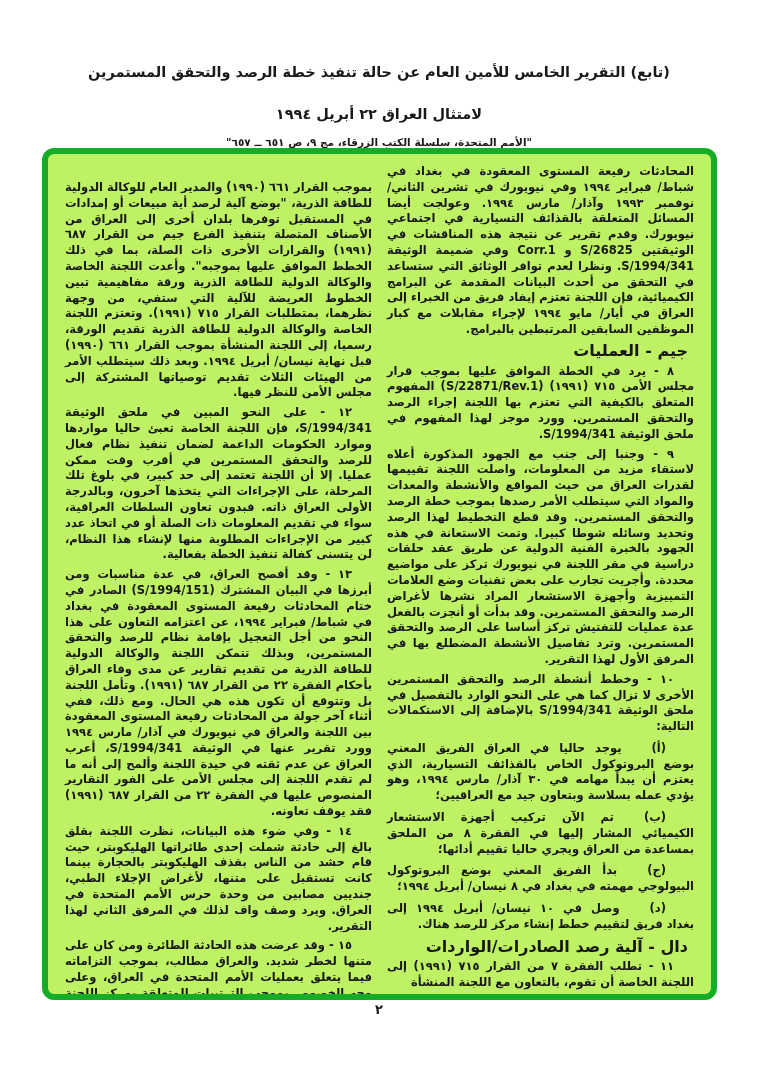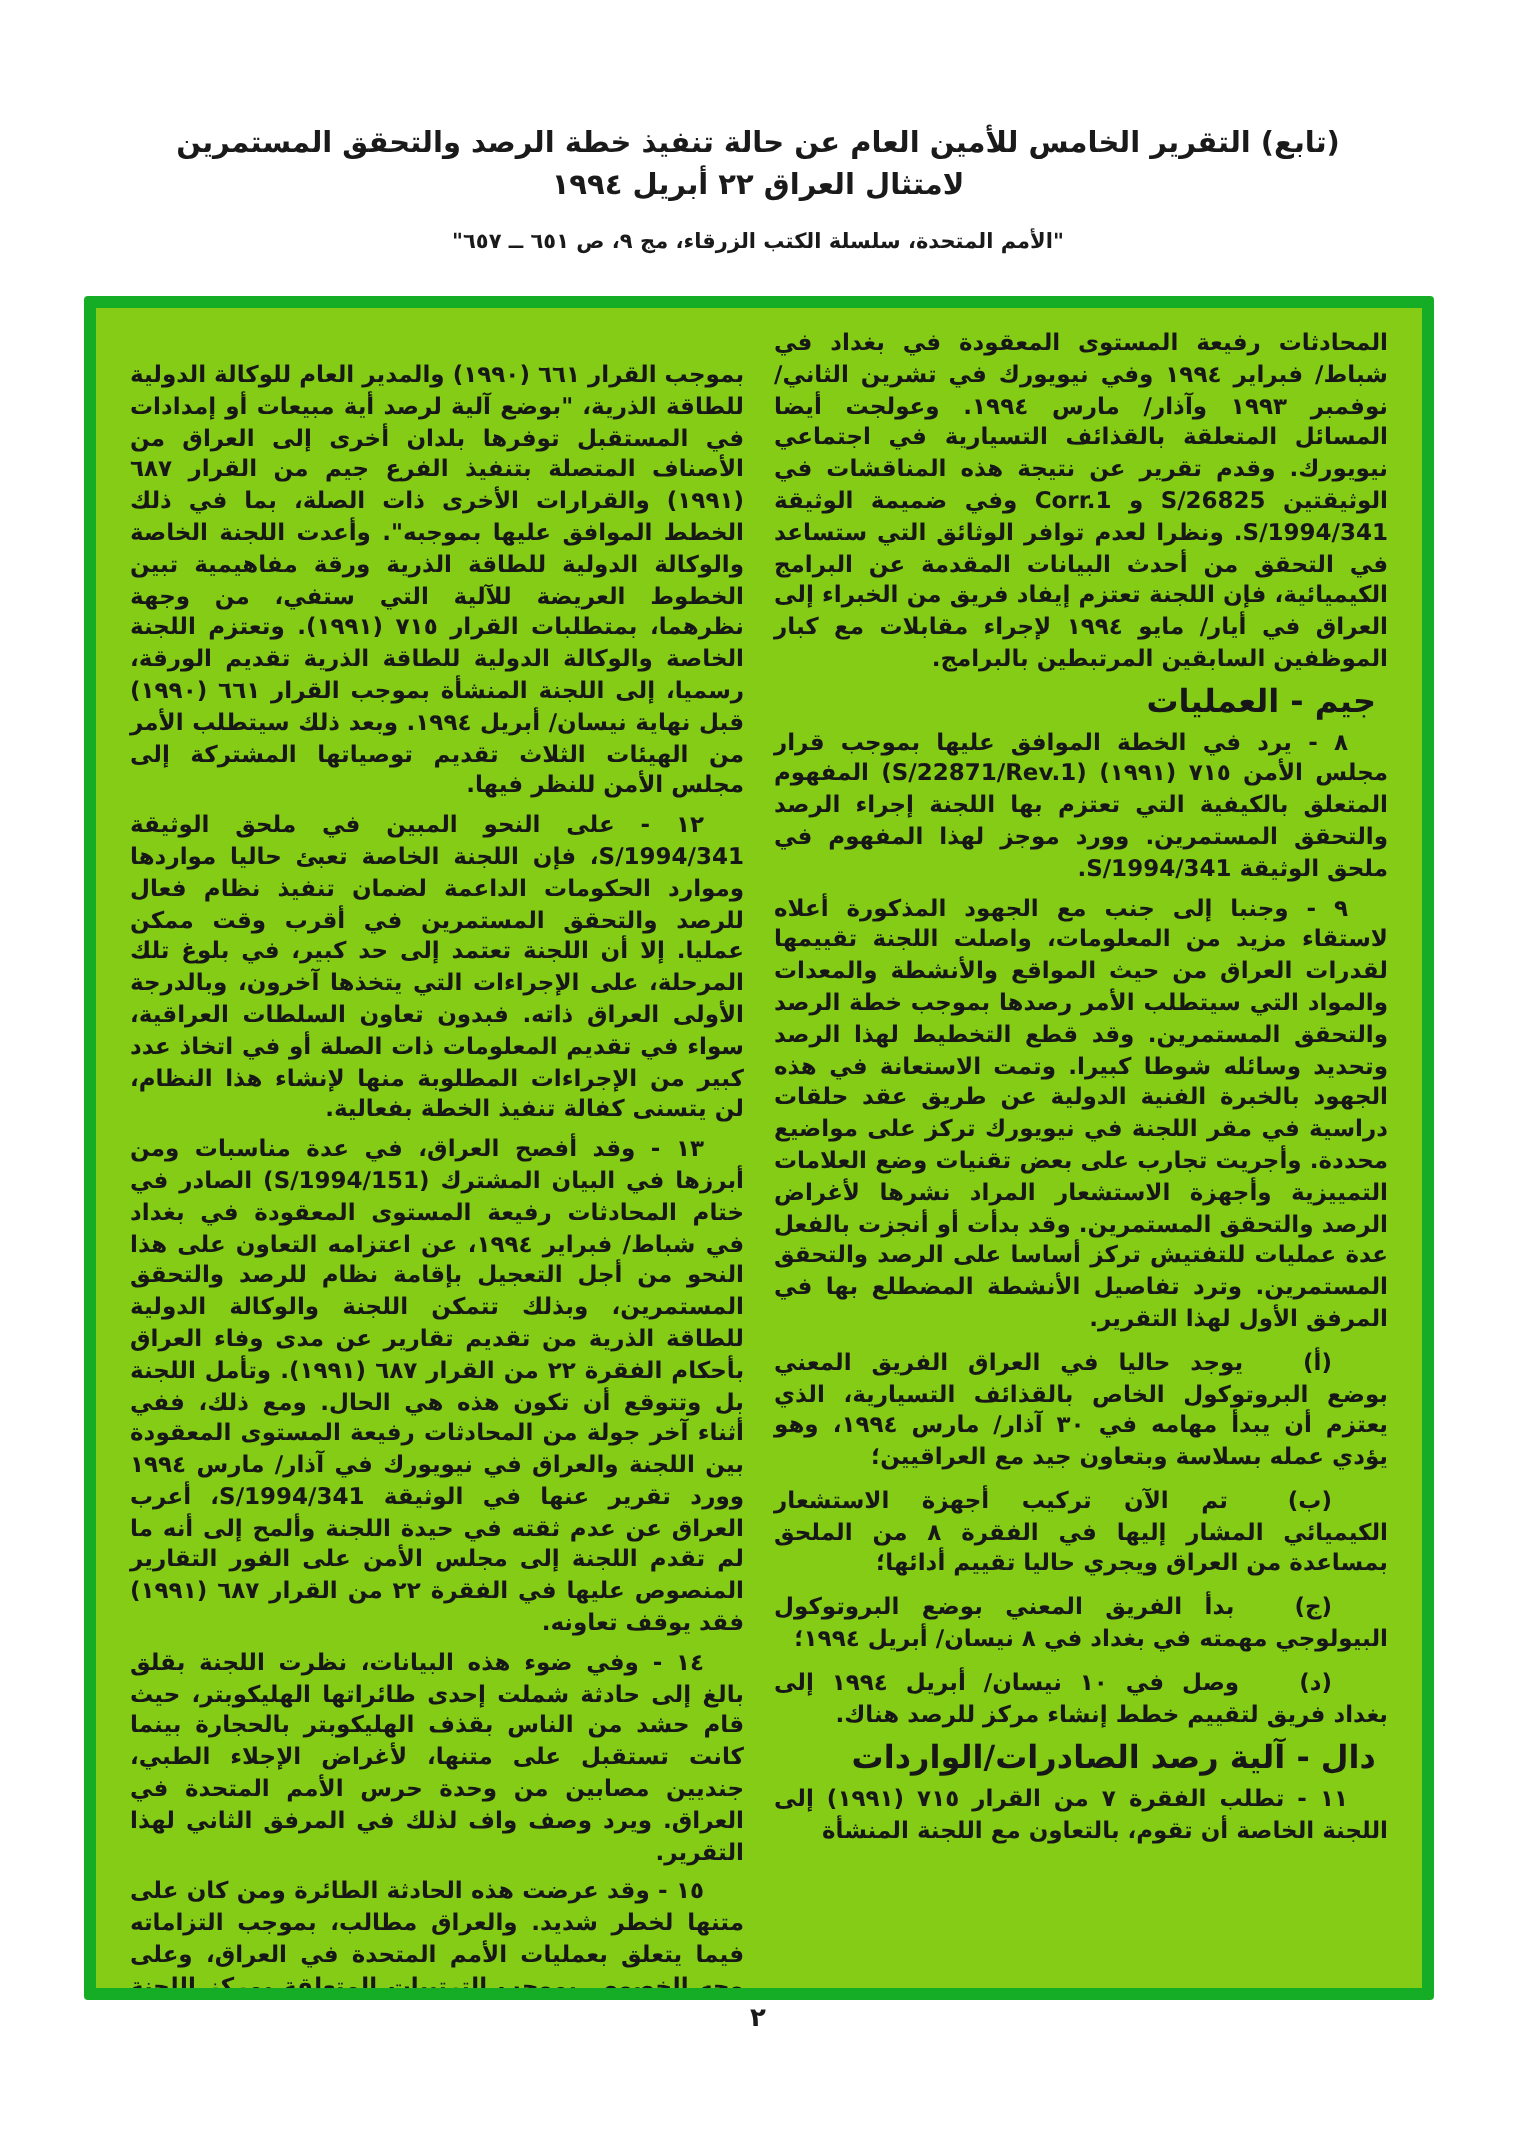--- a/index.html
+++ b/index.html
@@ -12,32 +12,32 @@
     color:#1a1a1a;
     -webkit-font-smoothing:antialiased;
   }
   .doc-header{
     position:absolute;top:64px;left:0;right:0;
     text-align:center;direction:rtl;
   }
   .title-line{
     font-size:14.5px;font-weight:700;line-height:1.2;
   }
-  .title-line.second{margin-top:4px;}
+  .title-line.second{margin-top:25px;}
   .source-line{
     margin-top:12px;
     font-size:10.5px;font-weight:700;
   }
   .content-box{
     position:absolute;
     left:42px;top:148px;
     width:663px;height:840px;
     border:6px solid #a16207;
-    border-radius:2px;
-    background:#84cc16;
+    border-radius:12px;
+    background:#bef264;
   }
   .columns{
     position:absolute;inset:0;
     display:flex;
     direction:rtl;
     padding:10px 17px 6px 17px;
     gap:15px;
     overflow:hidden;
   }
   .col{
@@ -82,20 +82,21 @@
     <div class="source-line">"الأمم المتحدة، سلسلة الكتب الزرقاء، مج ٩، ص ٦٥١ ــ ٦٥٧"</div>
   </div>
 
   <div class="content-box" style="border-color: rgb(21, 173, 38);">
     <div class="columns">
       <div class="col right">
           <p>المحادثات رفيعة المستوى المعقودة في بغداد في شباط/ فبراير ١٩٩٤ وفي نيويورك في تشرين الثاني/ نوفمبر ١٩٩٣ وآذار/ مارس ١٩٩٤. وعولجت أيضا المسائل المتعلقة بالقذائف التسيارية في اجتماعي نيويورك. وقدم تقرير عن نتيجة هذه المناقشات في الوثيقتين S/26825 و Corr.1 وفي ضميمة الوثيقة S/1994/341. ونظرا لعدم توافر الوثائق التي ستساعد في التحقق من أحدث البيانات المقدمة عن البرامج الكيميائية، فإن اللجنة تعتزم إيفاد فريق من الخبراء إلى العراق في أيار/ مايو ١٩٩٤ لإجراء مقابلات مع كبار الموظفين السابقين المرتبطين بالبرامج.</p>
           <div class="heading">جيم - العمليات</div>
           <p class="indent">٨ - يرد في الخطة الموافق عليها بموجب قرار مجلس الأمن ٧١٥ (١٩٩١) (S/22871/Rev.1) المفهوم المتعلق بالكيفية التي تعتزم بها اللجنة إجراء الرصد والتحقق المستمرين. وورد موجز لهذا المفهوم في ملحق الوثيقة S/1994/341.</p>
           <p class="indent">٩ - وجنبا إلى جنب مع الجهود المذكورة أعلاه لاستقاء مزيد من المعلومات، واصلت اللجنة تقييمها لقدرات العراق من حيث المواقع والأنشطة والمعدات والمواد التي سيتطلب الأمر رصدها بموجب خطة الرصد والتحقق المستمرين. وقد قطع التخطيط لهذا الرصد وتحديد وسائله شوطا كبيرا. وتمت الاستعانة في هذه الجهود بالخبرة الفنية الدولية عن طريق عقد حلقات دراسية في مقر اللجنة في نيويورك تركز على مواضيع محددة. وأجريت تجارب على بعض تقنيات وضع العلامات التمييزية وأجهزة الاستشعار المراد نشرها لأغراض الرصد والتحقق المستمرين. وقد بدأت أو أنجزت بالفعل عدة عمليات للتفتيش تركز أساسا على الرصد والتحقق المستمرين. وترد تفاصيل الأنشطة المضطلع بها في المرفق الأول لهذا التقرير.</p>
+          <p class="indent">١٠ - وخطط أنشطة الرصد والتحقق المستمرين الأخرى لا تزال كما هي على النحو الوارد بالتفصيل في ملحق الوثيقة S/1994/341 بالإضافة إلى الاستكمالات التالية:</p>
           <p class="item"><span class="marker">(أ)</span><span class="spacer"></span><span>يوجد حاليا في العراق الفريق المعني بوضع البروتوكول الخاص بالقذائف التسيارية، الذي يعتزم أن يبدأ مهامه في ٣٠ آذار/ مارس ١٩٩٤، وهو يؤدي عمله بسلاسة وبتعاون جيد مع العراقيين؛</span></p>
           <p class="item"><span class="marker">(ب)</span><span class="spacer"></span><span>تم الآن تركيب أجهزة الاستشعار الكيميائي المشار إليها في الفقرة ٨ من الملحق بمساعدة من العراق ويجري حاليا تقييم أدائها؛</span></p>
           <p class="item"><span class="marker">(ج)</span><span class="spacer"></span><span>بدأ الفريق المعني بوضع البروتوكول البيولوجي مهمته في بغداد في ٨ نيسان/ أبريل ١٩٩٤؛</span></p>
           <p class="item"><span class="marker">(د)</span><span class="spacer"></span><span>وصل في ١٠ نيسان/ أبريل ١٩٩٤ إلى بغداد فريق لتقييم خطط إنشاء مركز للرصد هناك.</span></p>
           <div class="heading">دال - آلية رصد الصادرات/الواردات</div>
           <p class="indent">١١ - تطلب الفقرة ٧ من القرار ٧١٥ (١٩٩١) إلى اللجنة الخاصة أن تقوم، بالتعاون مع اللجنة المنشأة</p>
         </div>
       <div class="col left">
           <p>بموجب القرار ٦٦١ (١٩٩٠) والمدير العام للوكالة الدولية للطاقة الذرية، "بوضع آلية لرصد أية مبيعات أو إمدادات في المستقبل توفرها بلدان أخرى إلى العراق من الأصناف المتصلة بتنفيذ الفرع جيم من القرار ٦٨٧ (١٩٩١) والقرارات الأخرى ذات الصلة، بما في ذلك الخطط الموافق عليها بموجبه". وأعدت اللجنة الخاصة والوكالة الدولية للطاقة الذرية ورقة مفاهيمية تبين الخطوط العريضة للآلية التي ستفي، من وجهة نظرهما، بمتطلبات القرار ٧١٥ (١٩٩١). وتعتزم اللجنة الخاصة والوكالة الدولية للطاقة الذرية تقديم الورقة، رسميا، إلى اللجنة المنشأة بموجب القرار ٦٦١ (١٩٩٠) قبل نهاية نيسان/ أبريل ١٩٩٤. وبعد ذلك سيتطلب الأمر من الهيئات الثلاث تقديم توصياتها المشتركة إلى مجلس الأمن للنظر فيها.</p>
           <p class="indent">١٢ - على النحو المبين في ملحق الوثيقة S/1994/341، فإن اللجنة الخاصة تعبئ حاليا مواردها وموارد الحكومات الداعمة لضمان تنفيذ نظام فعال للرصد والتحقق المستمرين في أقرب وقت ممكن عمليا. إلا أن اللجنة تعتمد إلى حد كبير، في بلوغ تلك المرحلة، على الإجراءات التي يتخذها آخرون، وبالدرجة الأولى العراق ذاته. فبدون تعاون السلطات العراقية، سواء في تقديم المعلومات ذات الصلة أو في اتخاذ عدد كبير من الإجراءات المطلوبة منها لإنشاء هذا النظام، لن يتسنى كفالة تنفيذ الخطة بفعالية.</p>

